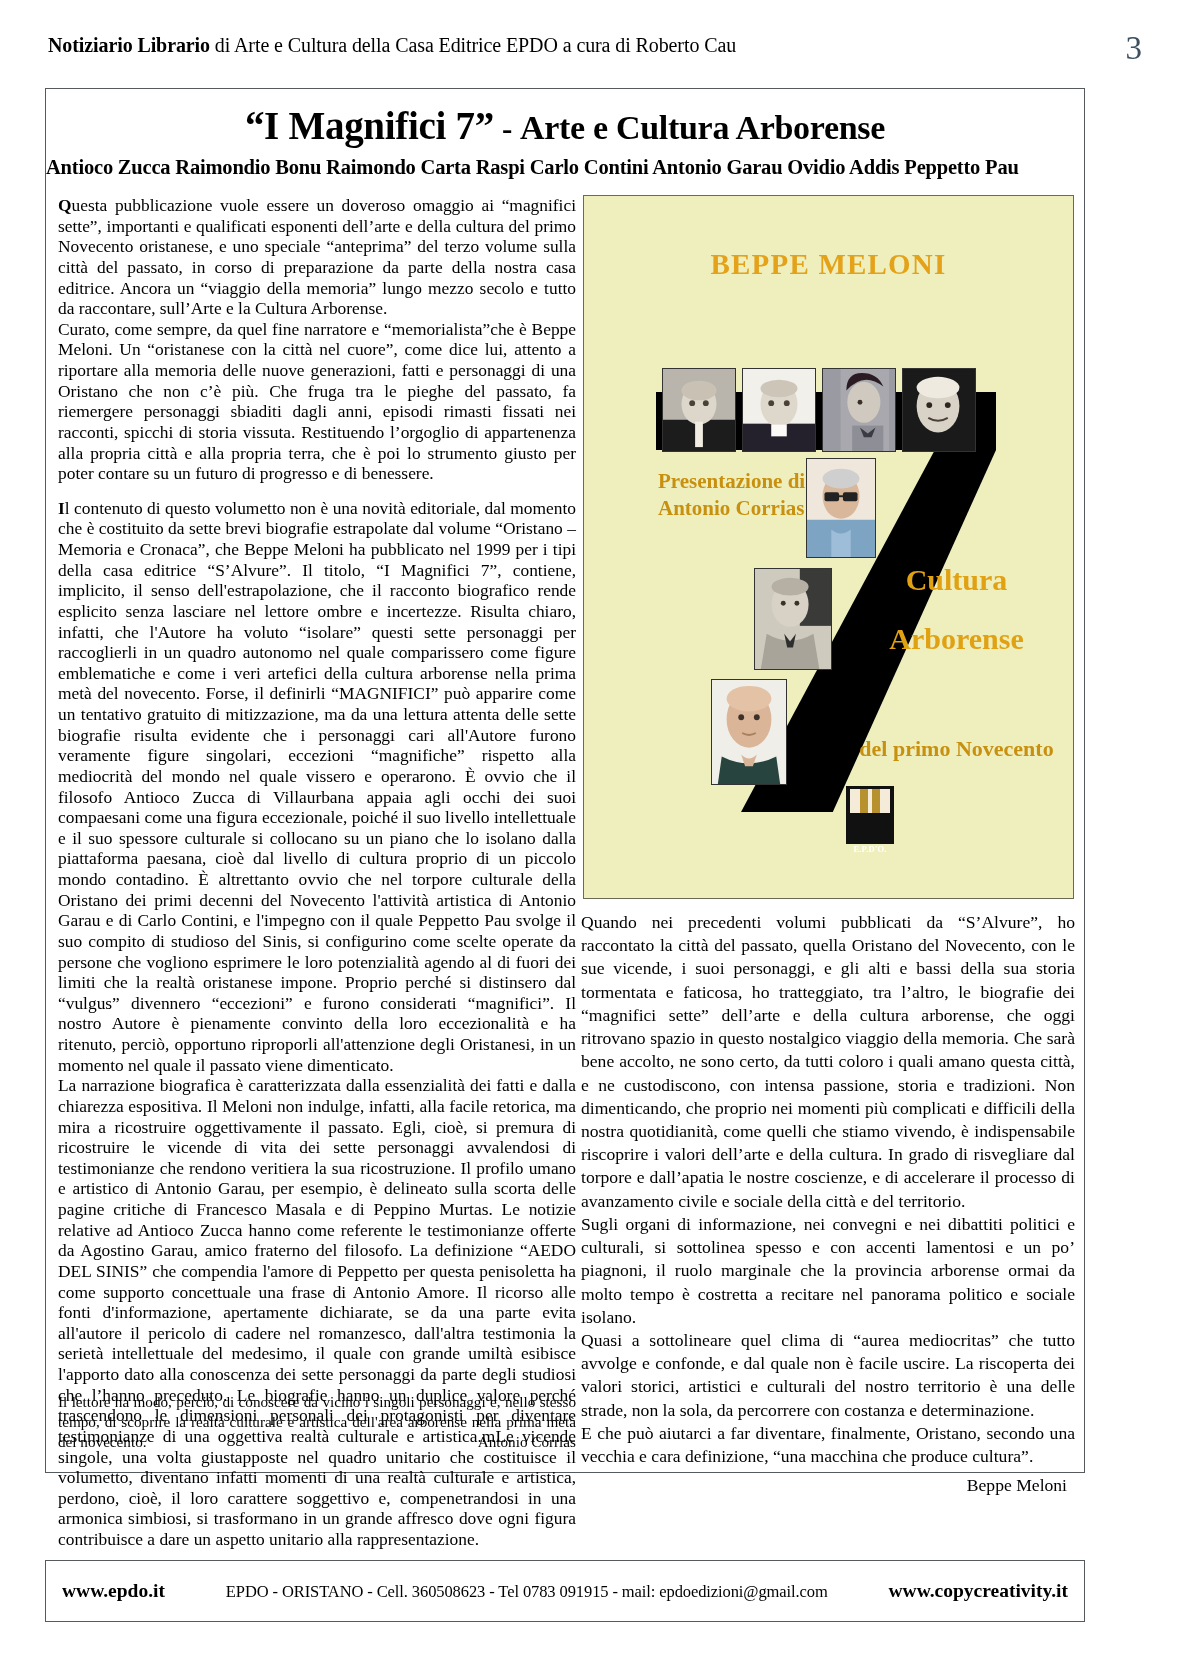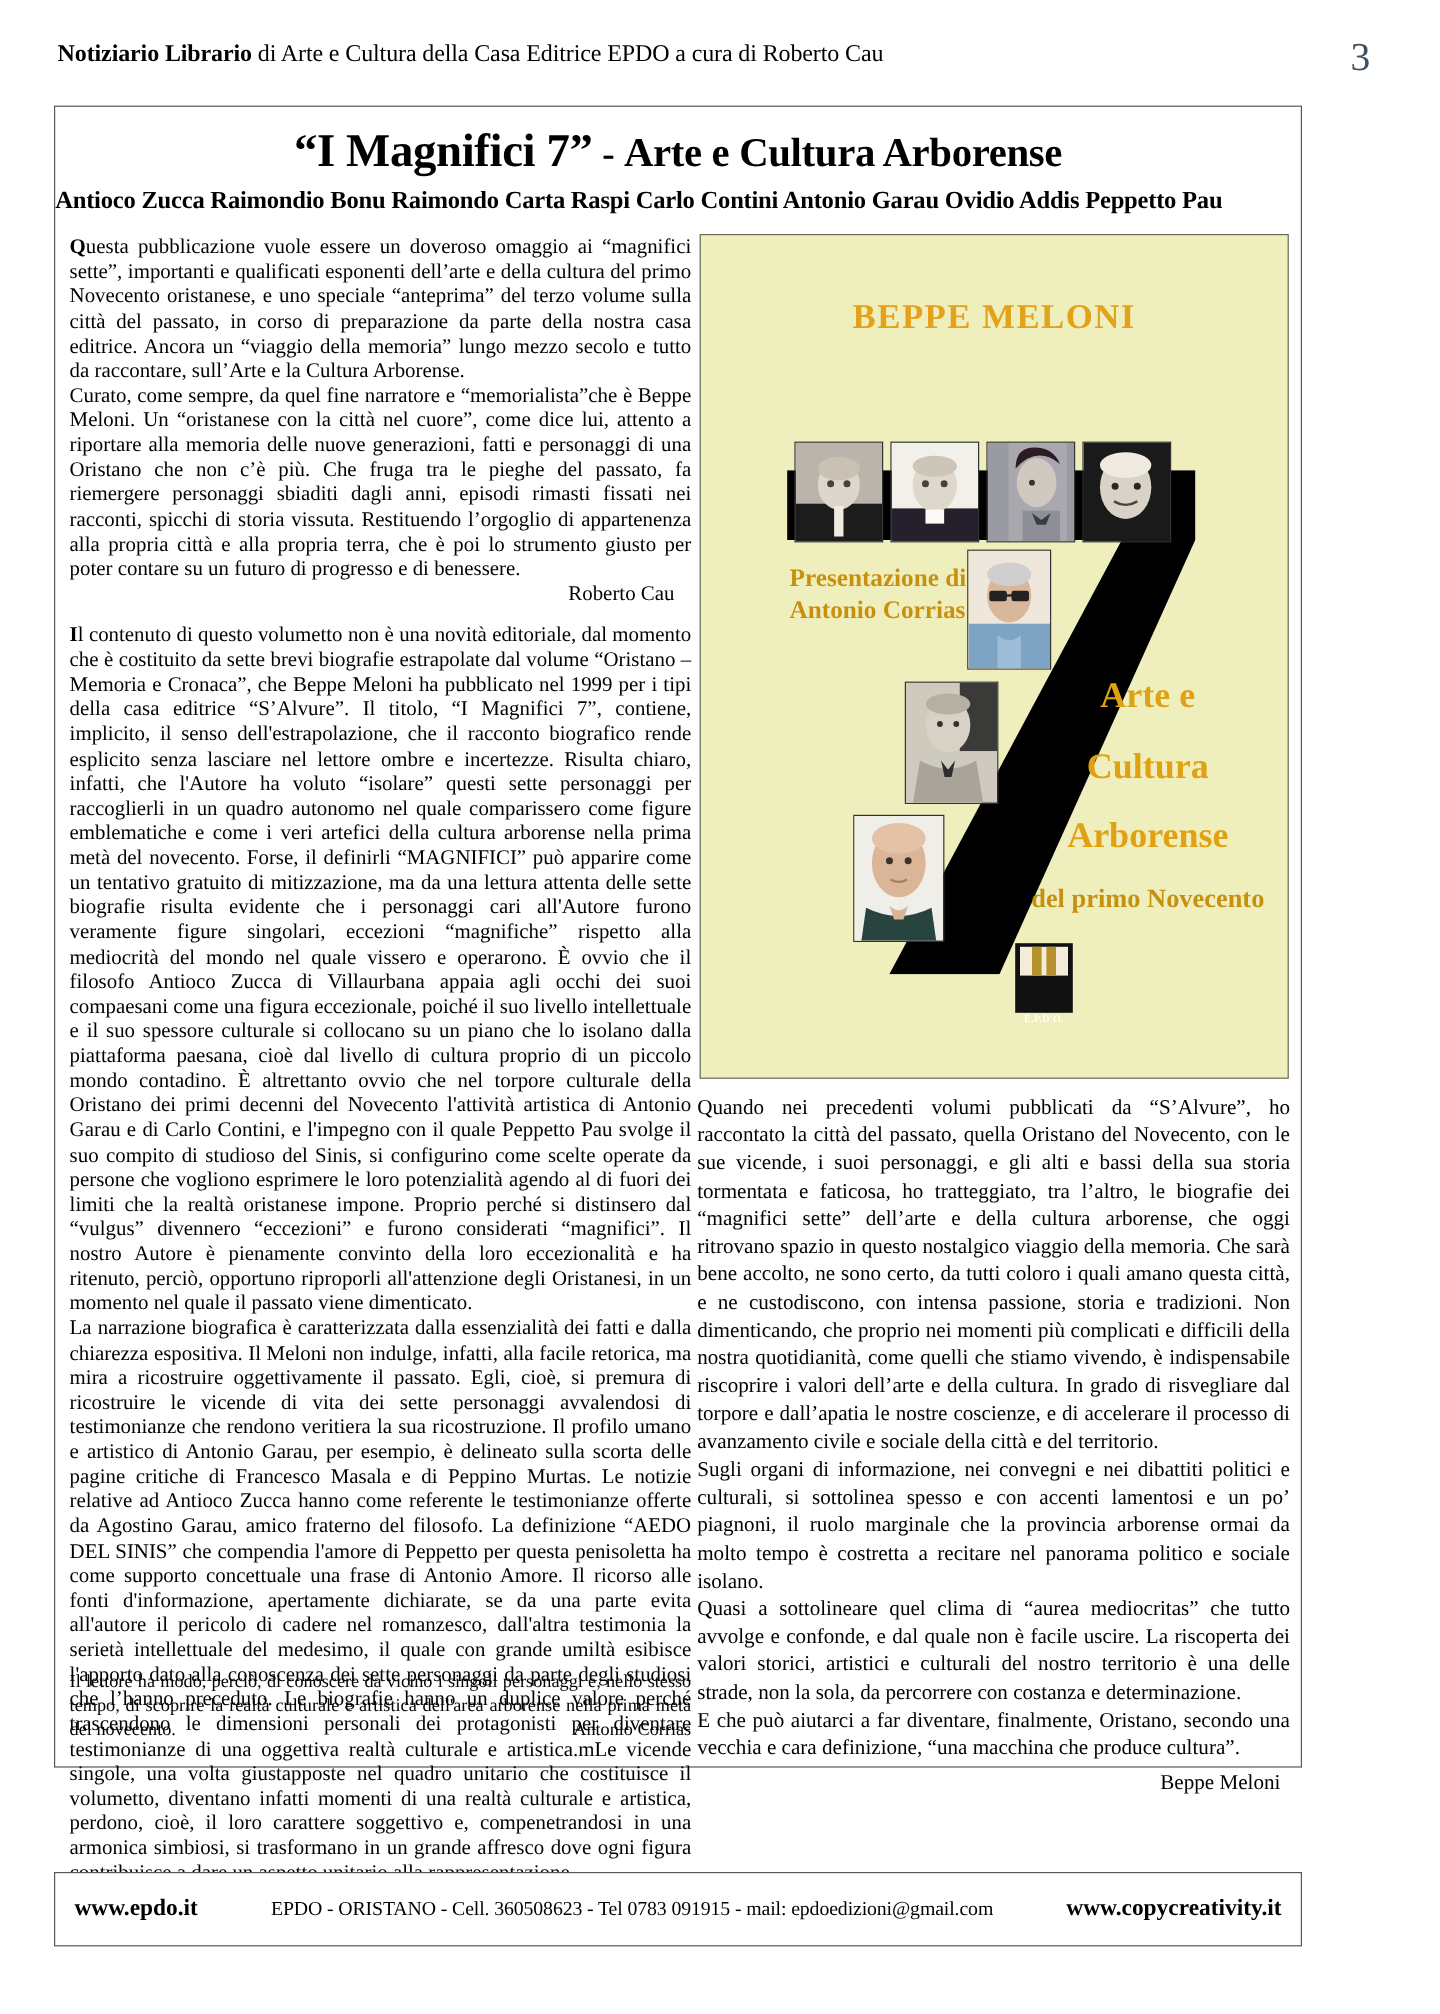--- a/index.html
+++ b/index.html
@@ -278,21 +278,20 @@
 
   <div class="headline">
     <span>“I Magnifici 7”</span><span class="hl-dash">-</span><span class="hl-two">Arte e Cultura Arborense</span>
   </div>
 
   <div class="subheadline">Antioco Zucca   Raimondio Bonu  Raimondo Carta Raspi  Carlo Contini  Antonio Garau  Ovidio Addis  Peppetto Pau</div>
 
   <div class="col-left">
     <p><span class="dropcap">Q</span><span>uesta pubblicazione vuole essere un doveroso omaggio ai “magnifici sette”, importanti e qualificati esponenti dell’arte e della cultura del primo Novecento oristanese, e uno speciale “anteprima” del terzo volume sulla città del passato, in corso di preparazione da parte della nostra casa editrice. Ancora un “viaggio della memoria” lungo mezzo secolo e tutto da raccontare, sull’Arte e la Cultura Arborense.</span></p>
     <p><span>Curato, come sempre, da quel fine narratore e “memorialista”che è Beppe Meloni. Un “oristanese con la città nel cuore”, come dice lui, attento a riportare alla memoria delle nuove generazioni, fatti e personaggi di una Oristano che non c’è più. Che fruga tra le pieghe del passato, fa riemergere personaggi sbiaditi dagli anni, episodi rimasti fissati nei racconti, spicchi di storia vissuta. Restituendo l’orgoglio di appartenenza alla propria città e alla propria terra, che è poi lo strumento giusto per poter contare su un futuro di progresso e di benessere.</span></p>
-    <p class="signature">Roberto Cau</p>
     <p class="gap"><span class="dropcap">I</span><span>l contenuto di questo volumetto non è una novità editoriale,  dal momento che è costituito da sette brevi biografie estrapolate dal volume “Oristano – Memoria e Cronaca”, che Beppe Meloni ha pubblicato nel 1999 per i tipi della casa editrice “S’Alvure”. Il titolo, “I Magnifici 7”, contiene, implicito, il senso dell'estrapolazione, che il racconto biografico rende esplicito senza lasciare nel lettore ombre e incertezze. Risulta chiaro, infatti, che l'Autore ha voluto “isolare” questi sette personaggi per raccoglierli in un quadro autonomo nel quale comparissero come figure emblematiche e come i veri artefici della cultura arborense nella prima metà del novecento. Forse, il definirli “MAGNIFICI” può apparire come un tentativo gratuito di mitizzazione, ma da una lettura attenta delle sette biografie risulta evidente che i personaggi cari all'Autore furono veramente figure singolari, eccezioni “magnifiche” rispetto alla mediocrità del mondo nel quale vissero e operarono. È ovvio che il filosofo Antioco Zucca di Villaurbana appaia agli occhi dei suoi compaesani come una figura eccezionale, poiché il suo livello intellettuale e il suo spessore culturale si collocano su un piano che lo isolano dalla piattaforma paesana, cioè dal livello di cultura proprio di un piccolo mondo contadino. È altrettanto ovvio che nel torpore culturale della Oristano dei primi decenni del Novecento l'attività artistica di Antonio Garau e di Carlo Contini, e l'impegno con il quale Peppetto Pau svolge il suo compito di studioso del Sinis, si configurino come scelte operate da persone che vogliono esprimere le loro potenzialità agendo al di fuori dei limiti che la realtà oristanese impone. Proprio perché si distinsero dal “vulgus” divennero “eccezioni” e furono considerati “magnifici”. Il nostro Autore è pienamente convinto della loro eccezionalità e ha ritenuto, perciò, opportuno riproporli all'attenzione degli Oristanesi, in un momento nel quale il passato viene dimenticato.</span></p>
     <p><span>La narrazione biografica è caratterizzata dalla essenzialità dei fatti e dalla chiarezza espositiva. Il Meloni non indulge, infatti, alla facile retorica, ma mira a ricostruire oggettivamente il passato. Egli, cioè, si premura di ricostruire le vicende di vita dei sette personaggi avvalendosi di testimonianze che rendono veritiera la sua ricostruzione. Il profilo umano e artistico di Antonio Garau, per esempio, è delineato sulla scorta delle pagine critiche di Francesco Masala e di Peppino Murtas. Le notizie relative ad Antioco Zucca hanno come referente le testimonianze offerte da Agostino Garau, amico fraterno del filosofo. La definizione “AEDO DEL SINIS” che compendia l'amore di Peppetto per questa penisoletta ha come supporto concettuale una frase di Antonio Amore. Il ricorso alle fonti d'informazione, apertamente dichiarate, se da una parte evita all'autore il pericolo di cadere nel romanzesco, dall'altra testimonia la serietà intellettuale del medesimo, il quale con grande umiltà esibisce l'apporto dato alla conoscenza dei sette personaggi da parte degli studiosi che l’hanno preceduto. Le biografie hanno un duplice valore perché trascendono le dimensioni personali dei protagonisti per diventare testimonianze di una oggettiva realtà culturale e artistica.mLe vicende singole, una volta giustapposte nel quadro unitario che costituisce il volumetto, diventano infatti momenti di una realtà culturale e artistica, perdono, cioè, il loro carattere soggettivo e, compenetrandosi in una armonica simbiosi, si trasformano in un grande affresco dove ogni figura contribuisce a dare un aspetto unitario alla rappresentazione.</span></p>
   </div>
 
   <div class="col-left-lower">
     <p><span>Il lettore ha modo, perciò, di conoscere da vicino i singoli personaggi e, nello stesso tempo, di scoprire la realtà culturale e artistica dell'area arborense nella prima metà del novecento.</span><span class="sig-inline">Antonio  Corrias</span></p>
   </div>
 
   <div class="cover">
 
@@ -387,21 +386,20 @@
         <ellipse cx="38" cy="19" rx="23" ry="13" fill="#e3c2a6"></ellipse>
         <path d="M10 78 q28 14 56 0 l4 28 l-64 0 z" fill="#28443e"></path>
         <path d="M30 76 q8 8 16 0 l-4 12 l-8 0 z" fill="#d9b496"></path>
         <circle cx="30" cy="38" r="3" fill="#3c322a"></circle>
         <circle cx="46" cy="38" r="3" fill="#3c322a"></circle>
         <path d="M31 54 q7 4 14 0" stroke="#a8805f" stroke-width="2" fill="none"></path>
       </svg>
     </div>
 
     <div class="cover-right-lines">
-      <div>Arte e</div>
       <div>Cultura</div>
       <div>Arborense</div>
     </div>
 
     <div class="cover-sub">del primo Novecento</div>
 
     <div class="epdo-logo">
       <div class="plate">
         <div class="fig"></div>
         <div class="fig"></div>

